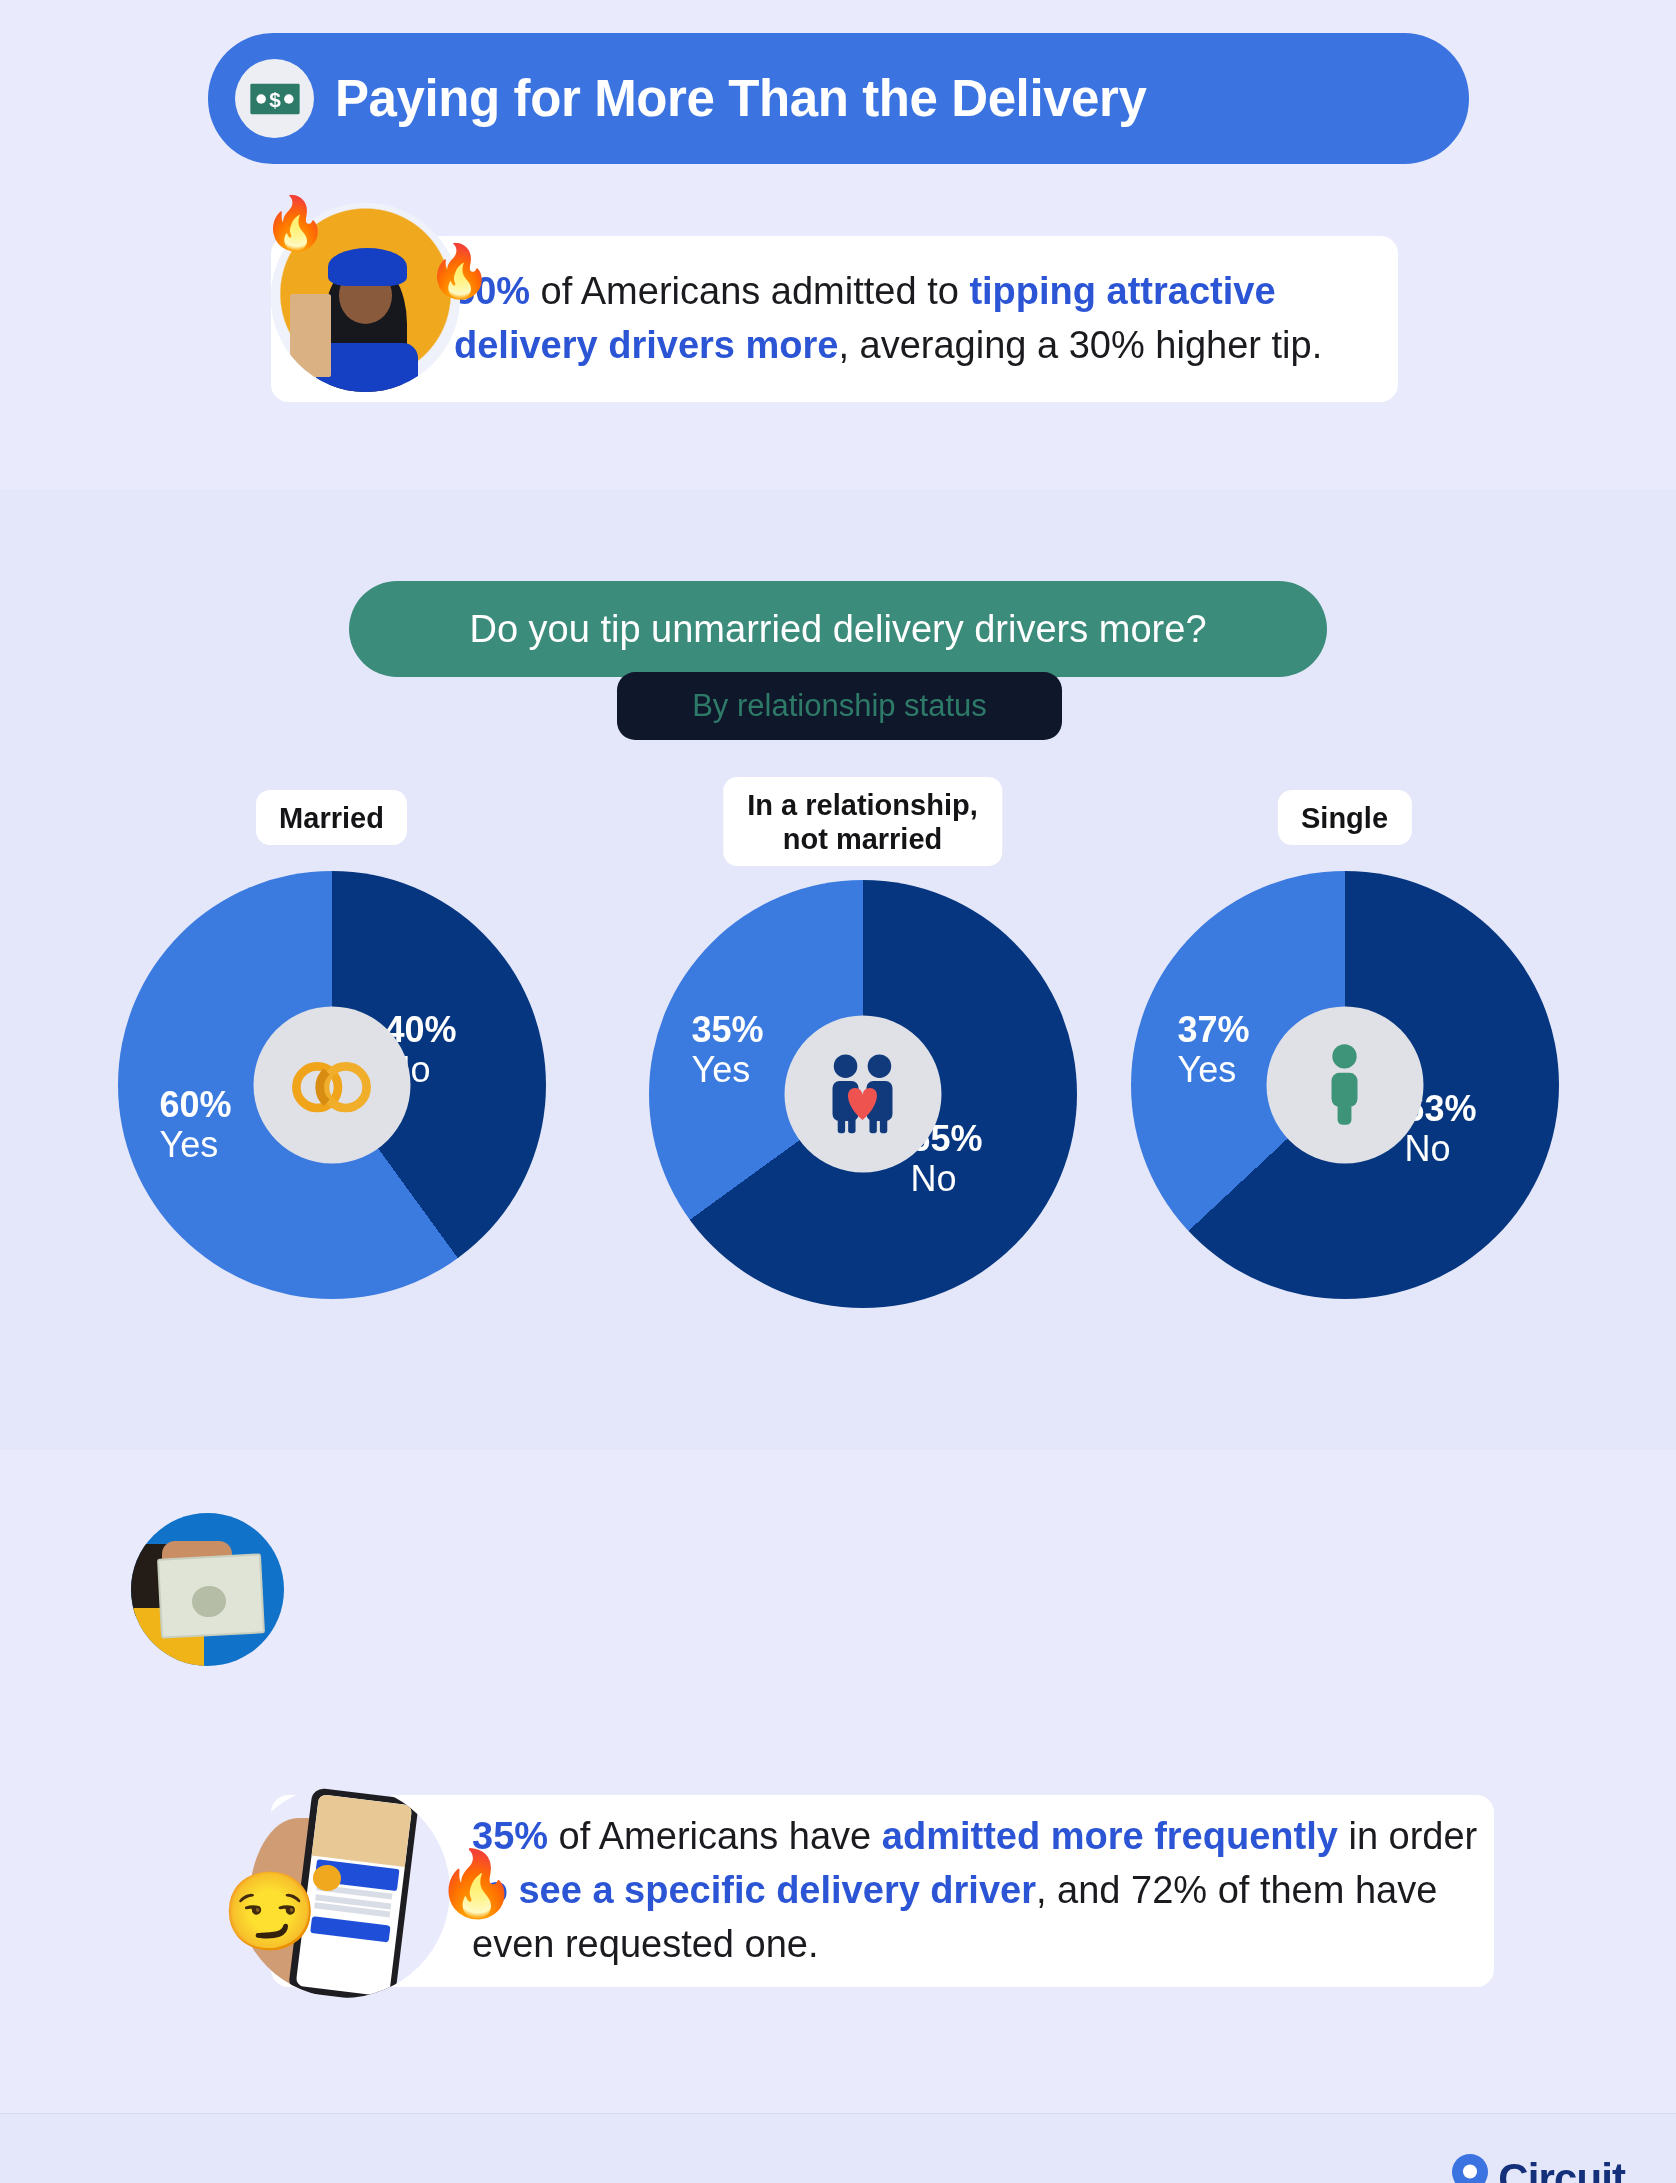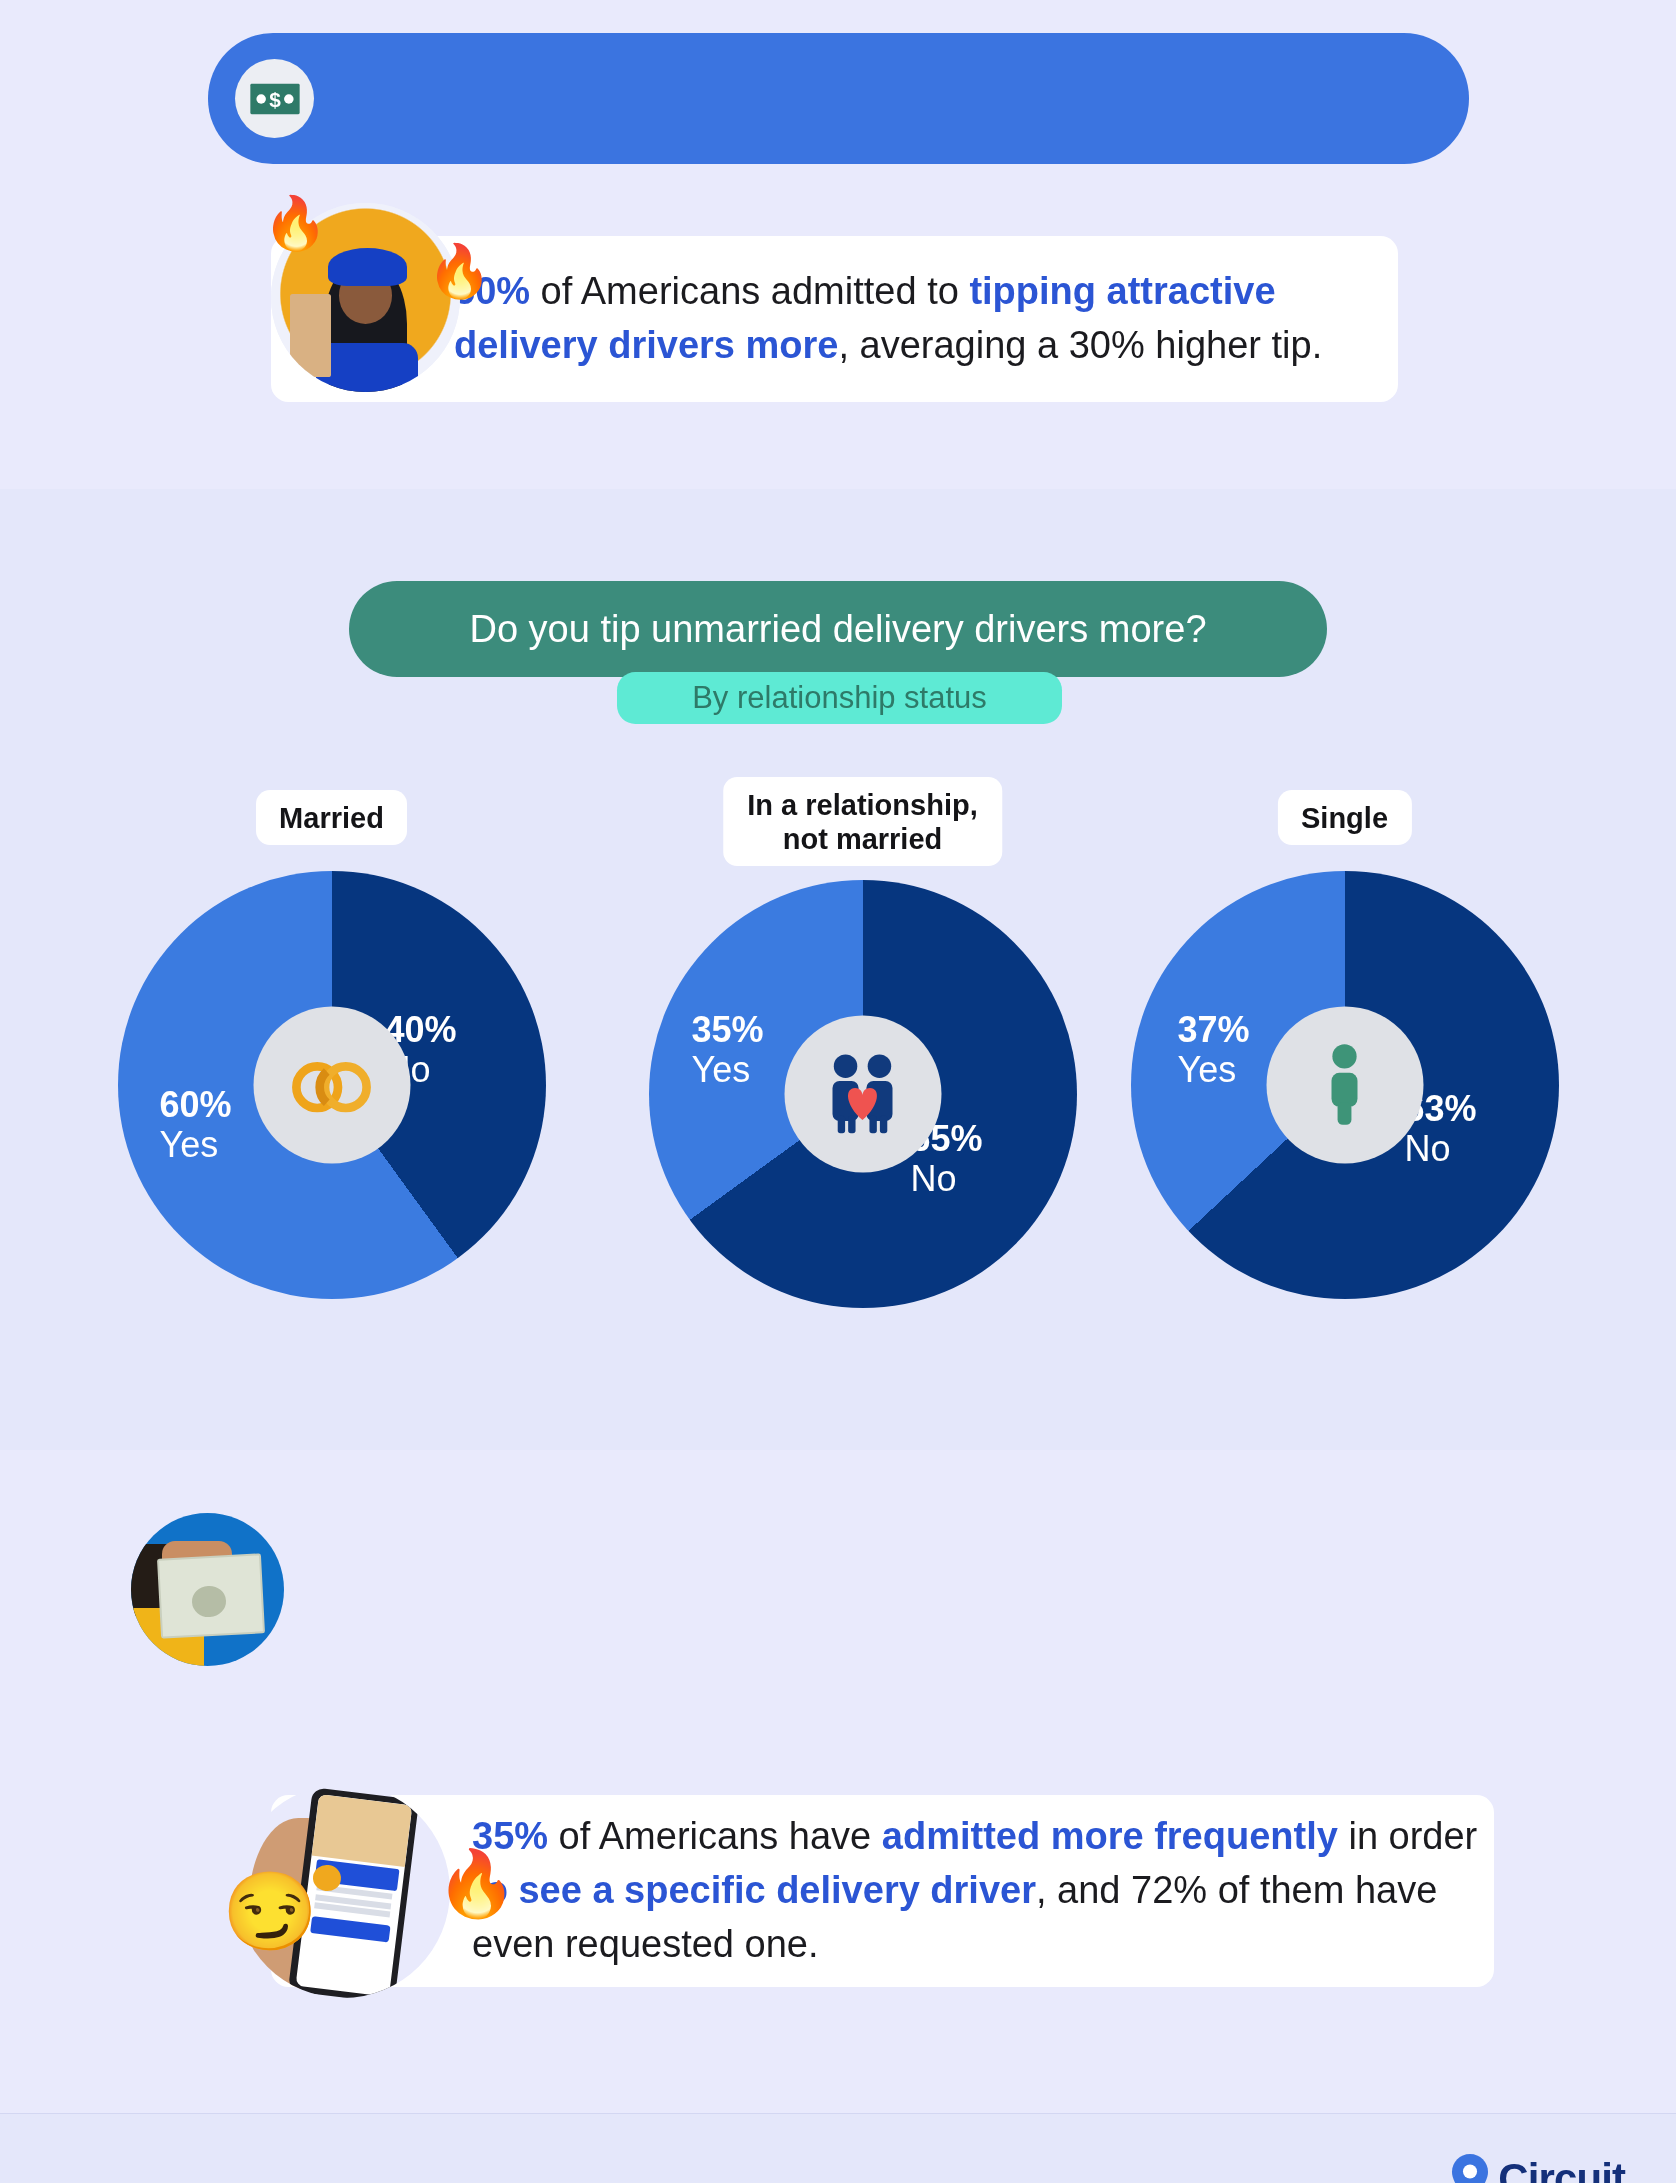--- a/index.html
+++ b/index.html
@@ -106,22 +106,22 @@
     color: #ffffff;
     font-size: 38px;
     font-weight: 500;
     white-space: nowrap;
   }
   .qsub {
     position: absolute;
     left: 617px;
     top: 672px;
     width: 445px;
-    height: 52px;
-    background: #5eead4;
+    height: 68px;
+    background: #0f172a;
     border-radius: 18.3px;
     display: flex;
     align-items: center;
     justify-content: center;
   }
   .qsub span {
     color: #2e7a68;
     font-size: 31px;
     font-weight: 500;
   }
@@ -243,20 +243,21 @@
 
   <div class="title-bar">
     <div class="title-icon-circle">
       <svg width="52" height="32" viewBox="0 0 118 74">
         <rect x="2" y="2" width="114" height="70" rx="3" fill="#2e7a68"></rect>
         <circle cx="27" cy="37" r="11" fill="#ffffff"></circle>
         <circle cx="91" cy="37" r="11" fill="#ffffff"></circle>
         <text x="59" y="56" font-family="Liberation Sans, sans-serif" font-size="48" font-weight="bold" fill="#ffffff" text-anchor="middle">$</text>
       </svg>
     </div>
+    <div class="title-text">Paying for More Than the Delivery</div>
   </div>
 
   <div class="stat-card card1">
     <div class="stat-text">
       <b>50%</b><span> of Americans admitted to </span><b>tipping attractive delivery drivers more</b><span>, averaging a 30% higher tip.</span>
     </div>
   </div>
 
   <div class="avatar avatar1">
     <div class="ph" style="background:#eff1fb;"></div>

